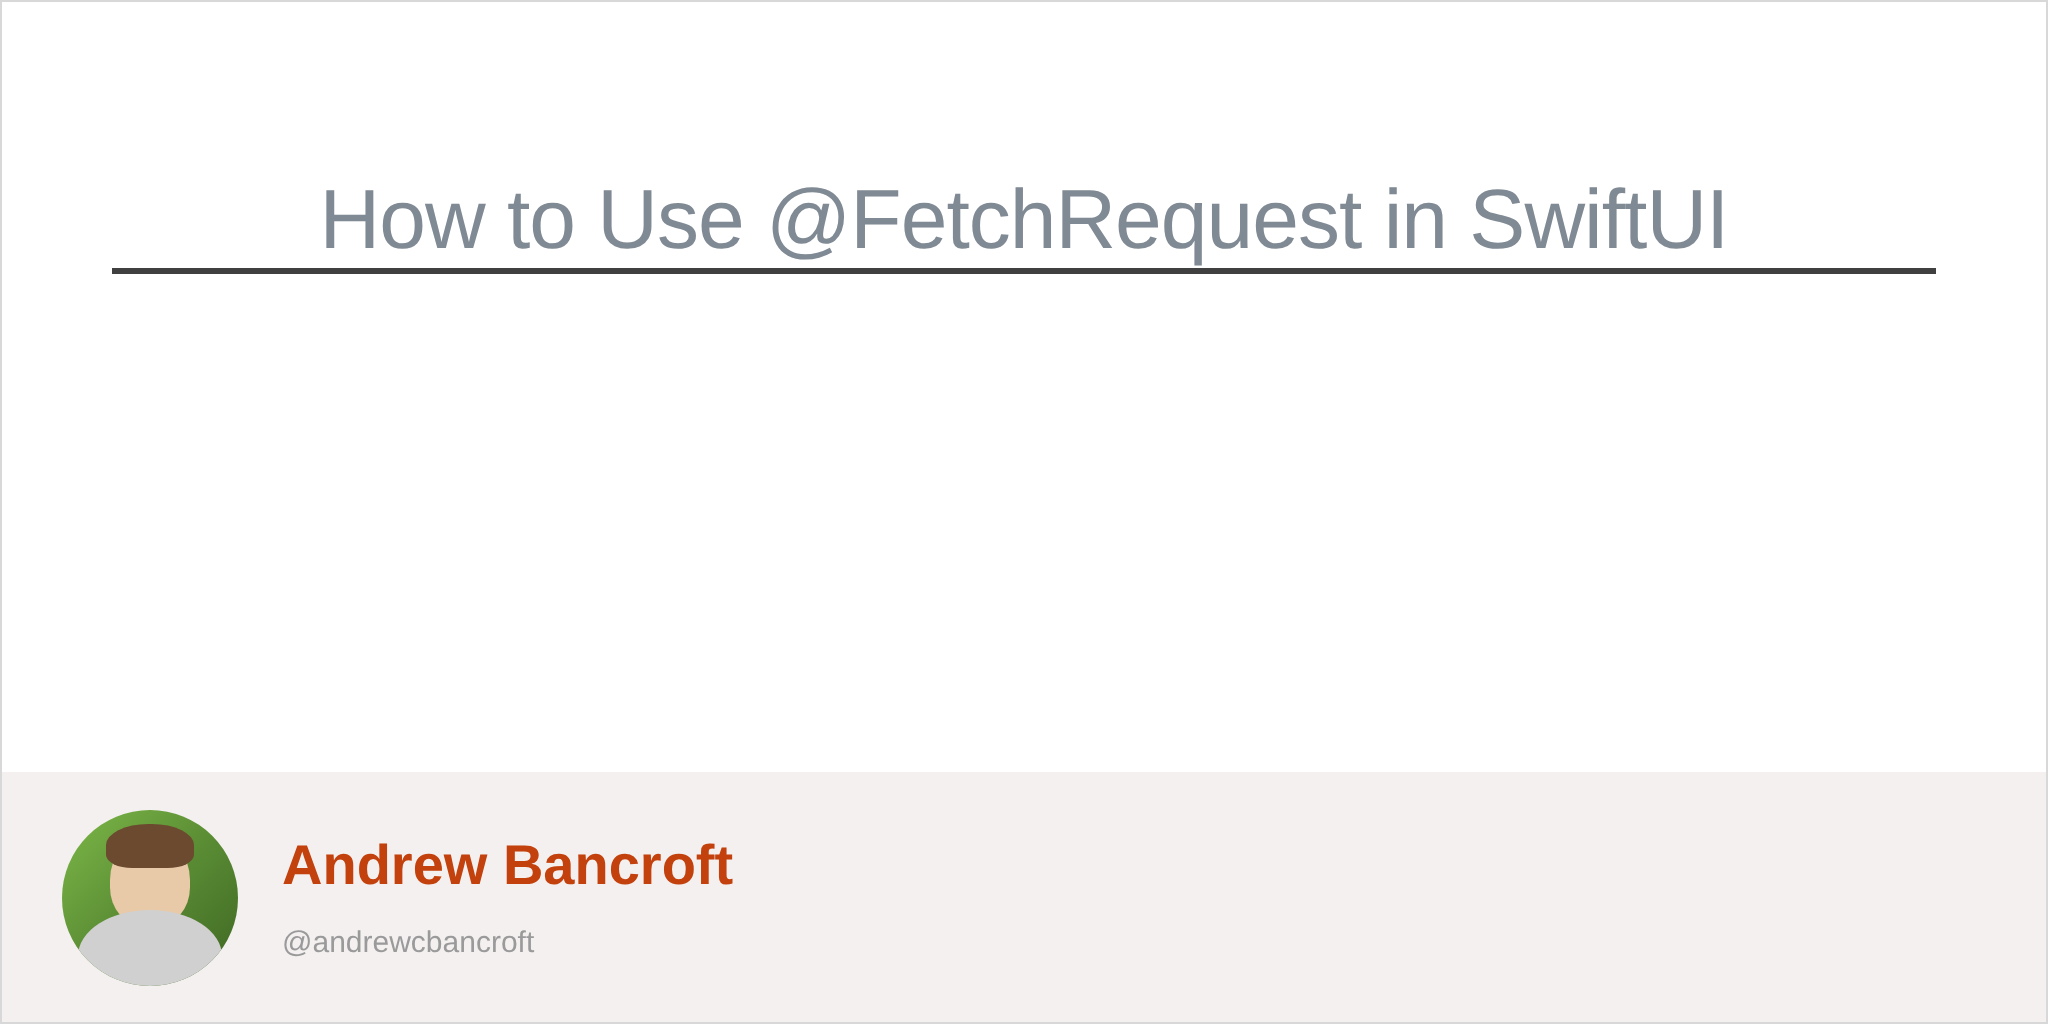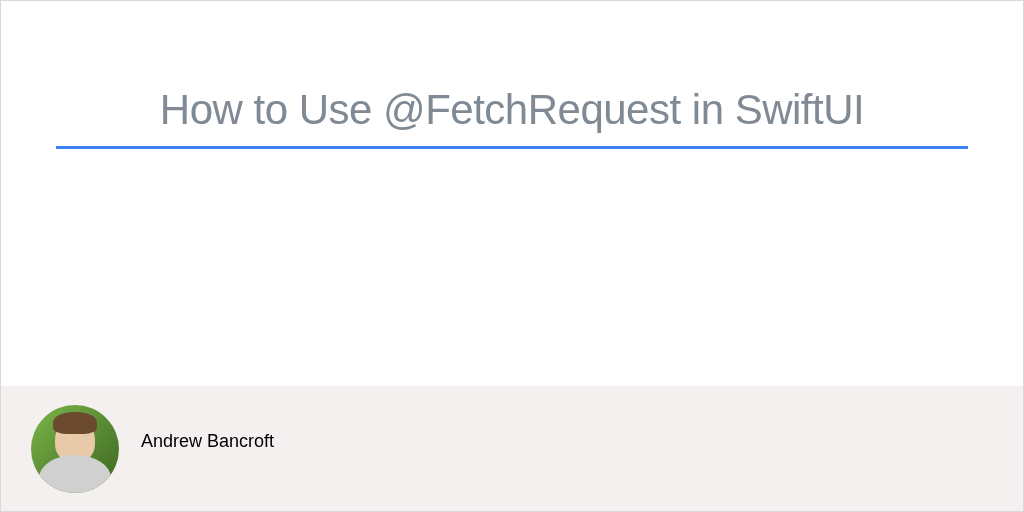--- a/index.html
+++ b/index.html
@@ -18,22 +18,21 @@
     }
     .main-content {
       padding: 85px 55px 0 55px;
       text-align: center;
     }
     .title {
       font-size: 42px;
       font-weight: 400;
       color: #808a94;
       letter-spacing: -0.5px;
-      padding-bottom: 12px;
-      border-bottom: 3px solid #3b82f6;
+      border-bottom: 3px solid #404040;
       display: inline-block;
       width: 100%;
     }
     .footer {
       position: absolute;
       bottom: 0;
       left: 0;
       right: 0;
       background: #f4f0f0;
       padding: 22px 30px;
@@ -83,23 +82,23 @@
       background: #6b4a2f;
       border-radius: 48% 48% 30% 30%;
       z-index: 1;
     }
     .author-info {
       display: flex;
       flex-direction: column;
       gap: 14px;
     }
     .author-name {
-      font-size: 18px;
-      font-weight: 400;
-      color: #000000;
+      font-size: 28px;
+      font-weight: 700;
+      color: #c2410c;
     }
     .author-meta {
       display: flex;
       gap: 28px;
       font-size: 15px;
       color: #9a9a9a;
     }
   </style>
 </head>
 <body>
@@ -108,15 +107,16 @@
   <h1 class="title">How to Use @FetchRequest in SwiftUI</h1>
 </div>
 
 <div class="footer">
   <div class="avatar">
     <div class="avatar-hair"></div>
   </div>
   <div class="author-info">
     <div class="author-name">Andrew Bancroft</div>
     <div class="author-meta">
+      <span>@andrewcbancroft</span>
     </div>
   </div>
 </div>
 
 </body></html>

